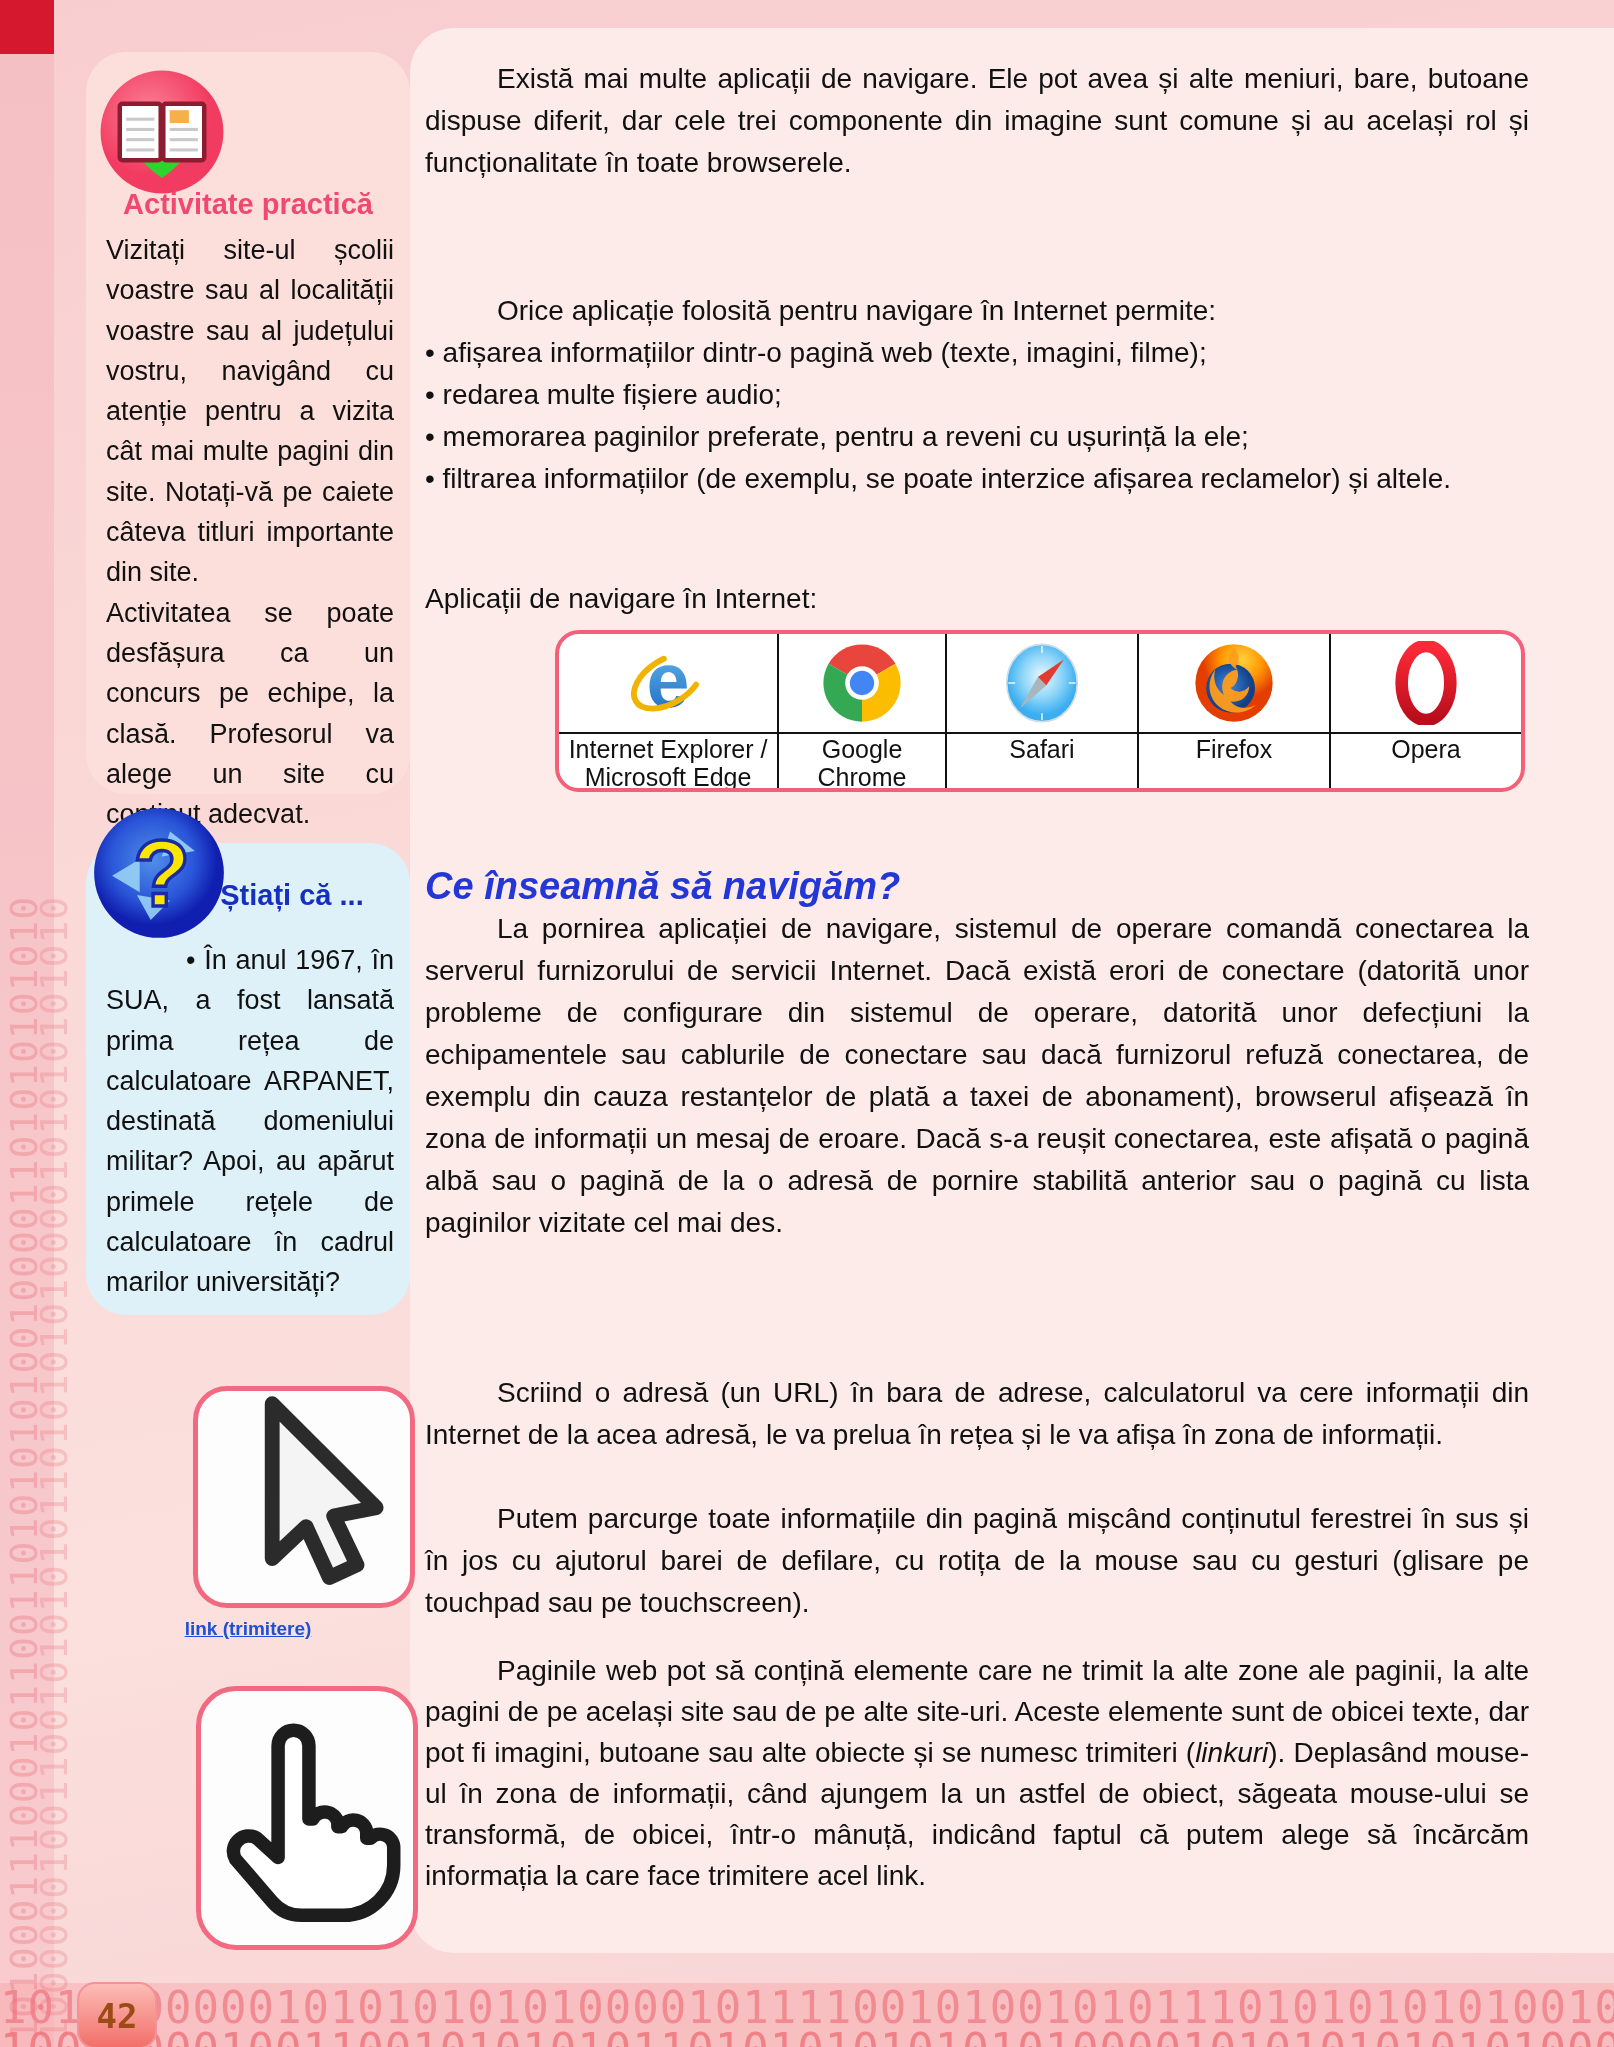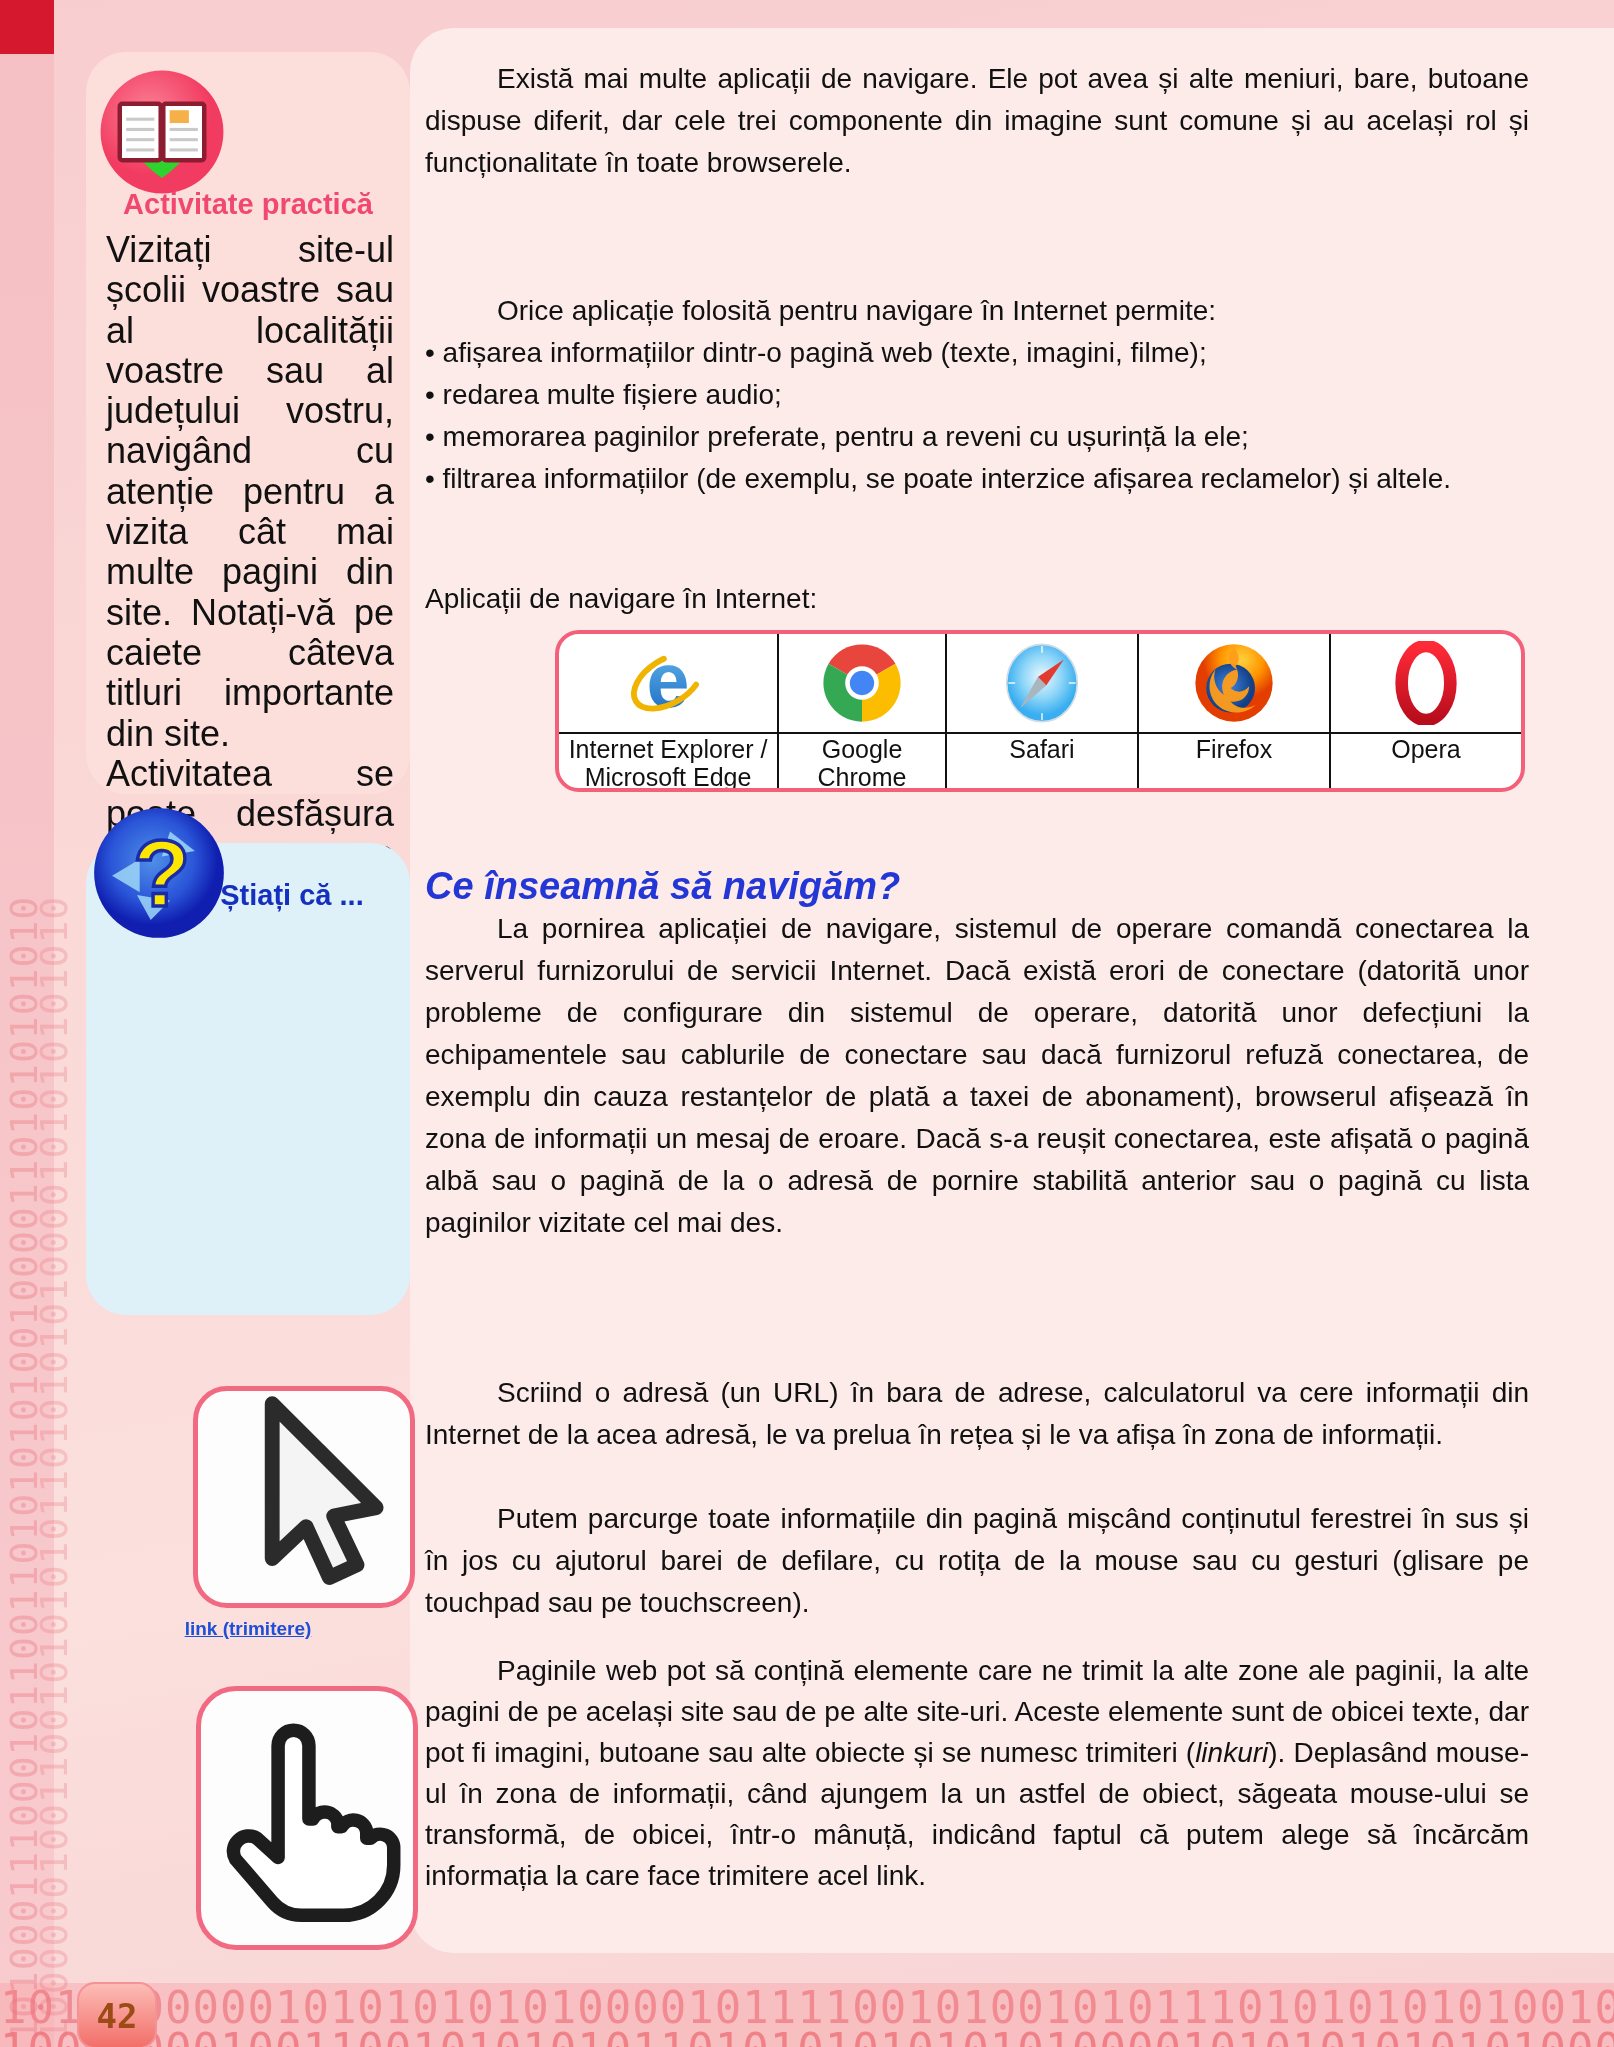--- a/index.html
+++ b/index.html
@@ -16,21 +16,21 @@
 
   
   .activity-box{position:absolute;left:86px;top:52px;width:324px;height:742px;
     background:#fcdfda;border-radius:40px;}
   .know-box{position:absolute;left:86px;top:843px;width:324px;height:472px;
     background:#def0f8;border-radius:40px;}
   .side-title{position:absolute;left:86px;width:324px;text-align:center;
     font-weight:bold;font-size:29px;}
   .activity-title{top:188px;color:#f0486e;}
   .know-title{top:879px;color:#1530c0;padding-left:108px;width:196px;}
-  .side-text{position:absolute;left:106px;width:288px;font-size:36px;line-height:40.3px;
+  .side-text{position:absolute;left:106px;width:288px;font-size:27px;line-height:40.3px;
     text-align:justify;}
   .icon-wrap{position:absolute;}
 
   
   .cursor-box{position:absolute;background:#fdfdfd;border:5px solid #f26a82;box-sizing:border-box;}
   .arrow-box{left:193px;top:1386px;width:222px;height:222px;border-radius:34px;}
   .hand-box{left:196px;top:1686px;width:222px;height:264px;border-radius:40px;}
   .link-caption{position:absolute;left:86px;top:1618px;width:324px;text-align:center;
     font-size:19px;font-weight:bold;color:#1e4fd6;text-decoration:underline;cursor:pointer;}
 
@@ -129,20 +129,21 @@
         <path d="M16 52 L36 40 L36 64 Z"></path>
         <path d="M58 20 L76 34 L52 38 Z"></path>
         <path d="M44 84 L34 66 L58 70 Z"></path>
       </g>
       <text x="52" y="74" text-anchor="middle" font-family="Liberation Sans, sans-serif" font-size="68" font-weight="bold" fill="#ffe600" stroke="#1a2ba8" stroke-width="2.5">?</text>
     </svg>
   </div>
 
   <div class="side-title know-title">Știați că ...</div>
 
+  <div class="side-text" style="top:940px;text-indent:80px;">• În anul 1967, în SUA, a fost lansată prima rețea de calculatoare ARPANET, destinată domeniului militar? Apoi, au apărut primele rețele de calculatoare în cadrul marilor universități?</div>
 
   <div class="cursor-box arrow-box">
     <svg viewBox="0 0 100 100" width="212" height="212">
       <path d="M35 6 L35 79 L51 64 L62 88 L75 82 L64 59 L84 55 Z" fill="#f4f4f4" stroke="#2b2b2b" stroke-width="7" stroke-linejoin="round"></path>
     </svg>
   </div>
 
   <div class="link-caption">link (trimitere)</div>
 
   <div class="cursor-box hand-box">

